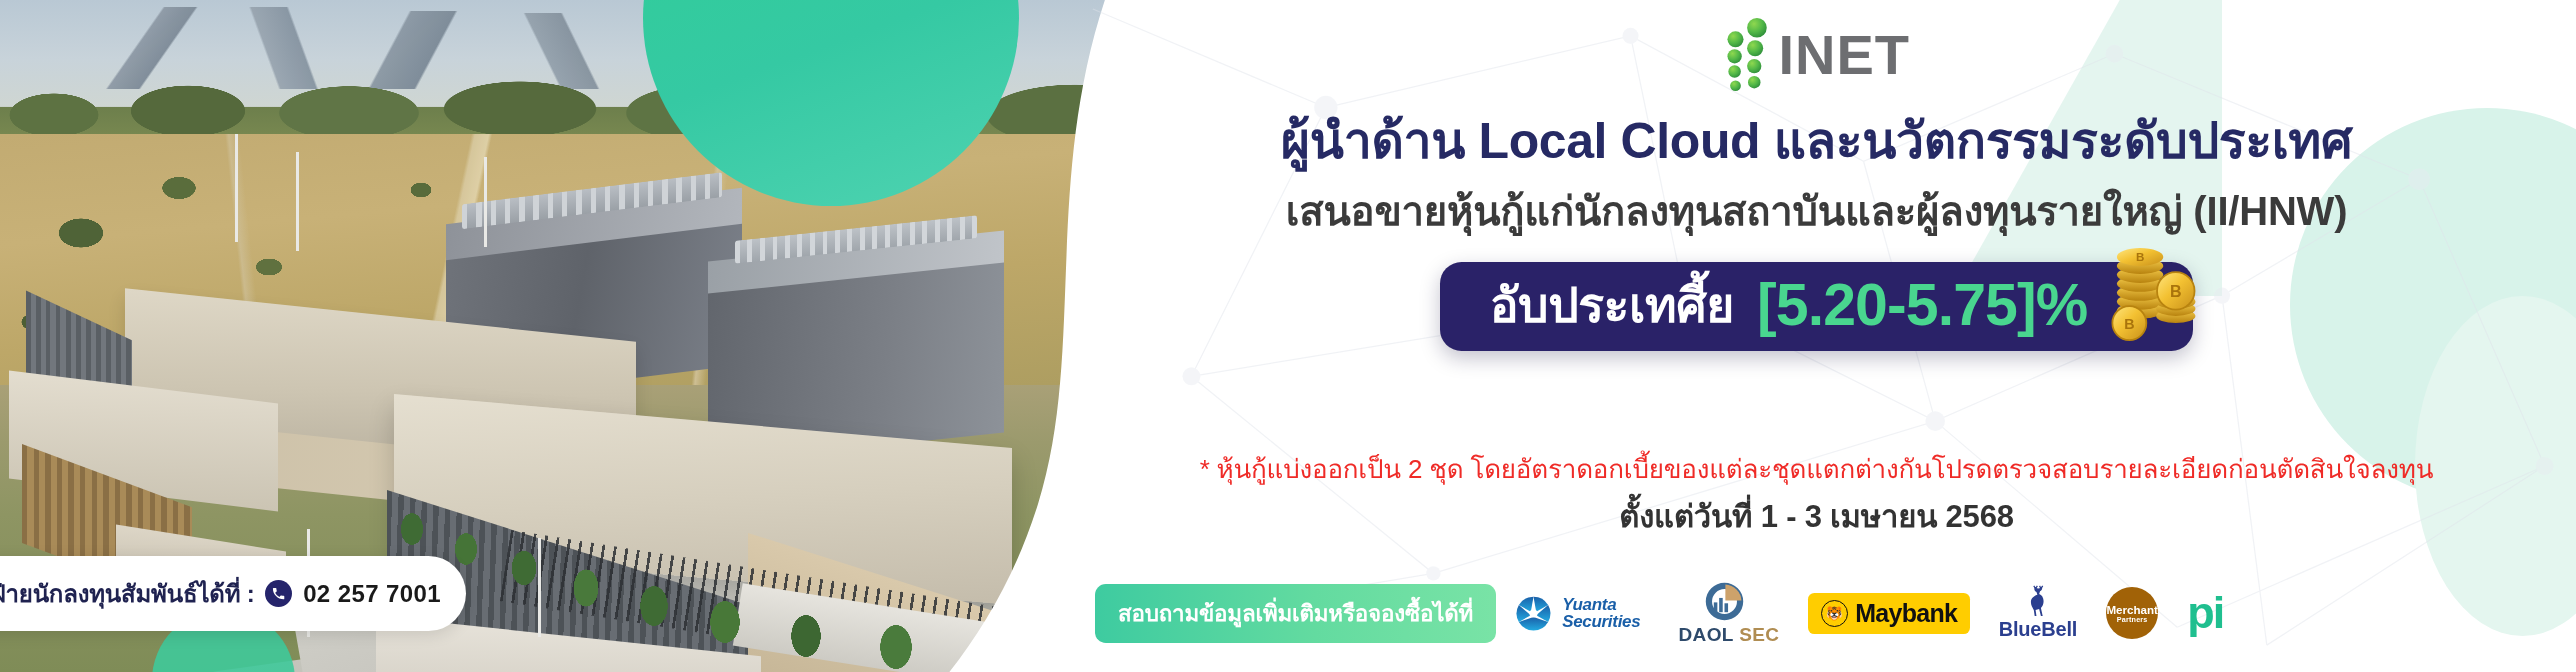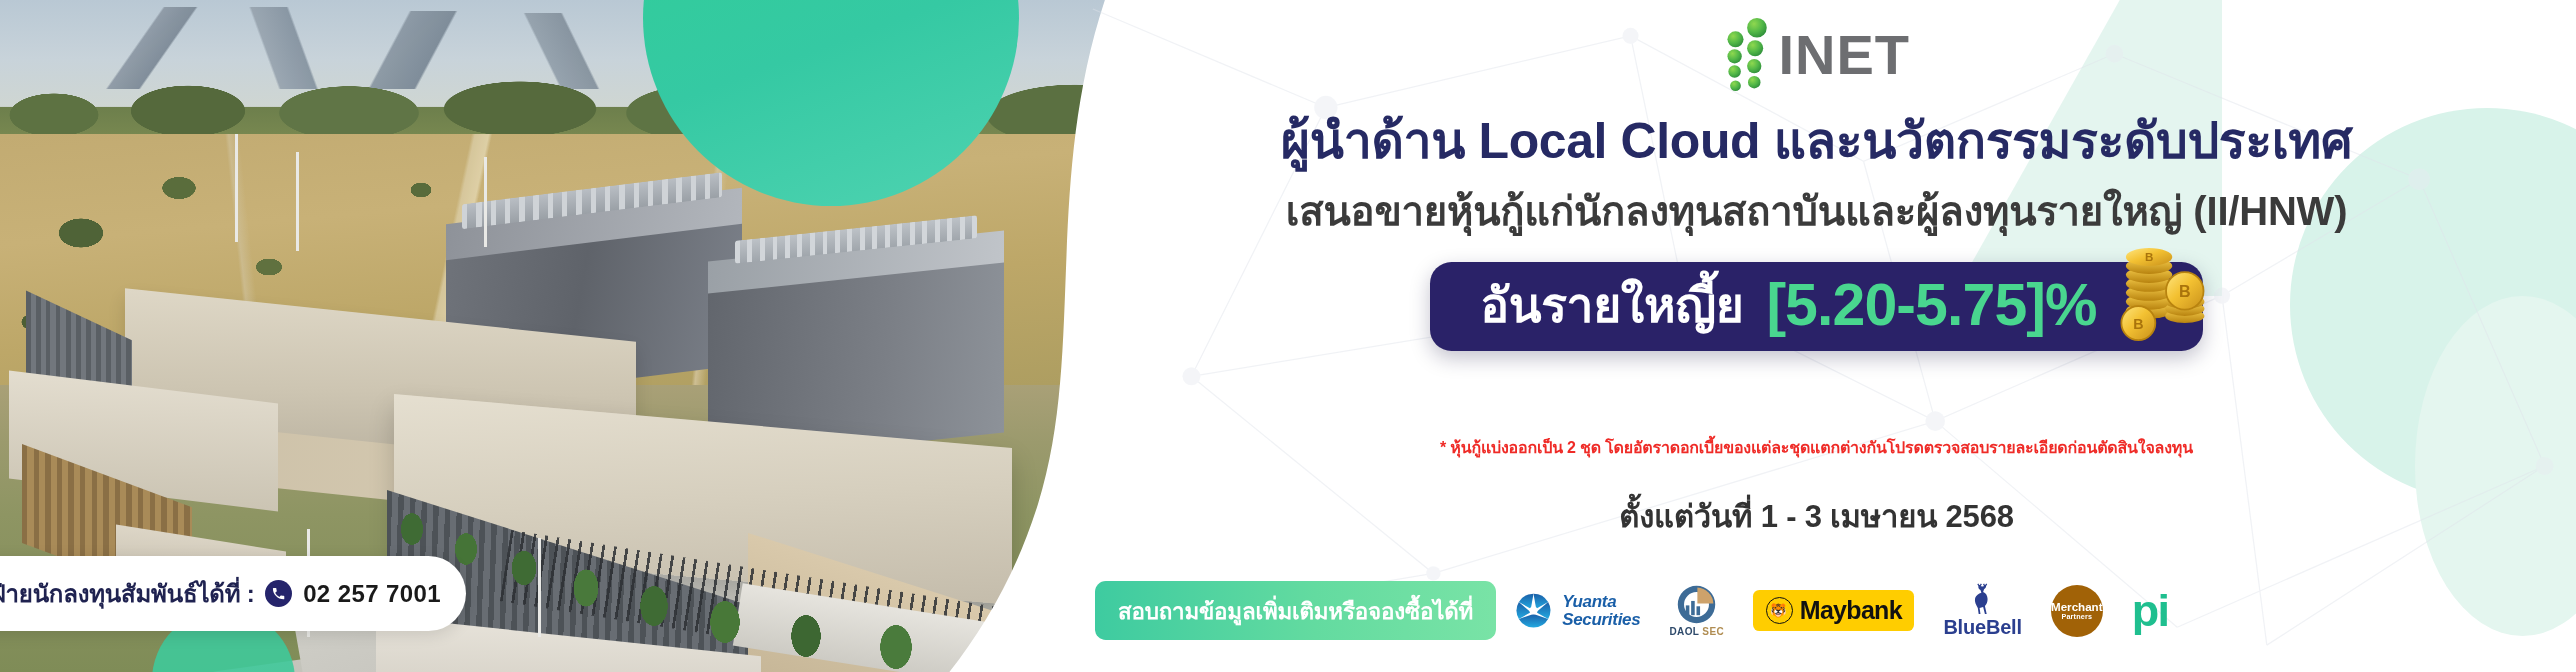--- a/index.html
+++ b/index.html
@@ -286,22 +286,22 @@
     box-shadow:0 7.2px 20px rgba(20,16,60,.25);
   }
   .rate-label{
     font-size:48px; font-weight:700; color:#ffffff; letter-spacing:-0.4px; line-height:1;
   }
   .rate-value{
     font-size:59px; font-weight:700; color:#49d68f; letter-spacing:-0.9px; line-height:1;
   }
   .coins{ position:absolute; right:-5.4px; top:-39px; width:100px; height:118px; }
   .disclaimer{
-    position:absolute; left:0; right:0; top:435px; text-align:center;
-    font-size:16px; font-weight:700; color:#ef2b27; letter-spacing:-0.2px; white-space:nowrap;
+    position:absolute; left:0; right:0; top:448px; text-align:center;
+    font-size:26px; font-weight:400; color:#ef2b27; letter-spacing:-0.2px; white-space:nowrap;
   }
   .date-line{
     position:absolute; left:0; right:0; top:491px; text-align:center;
     font-size:31px; font-weight:700; color:#333333; letter-spacing:-0.2px;
   }
   .bottom-row{
     position:absolute; left:0; right:0; top:581px;
     display:flex; align-items:center; gap:18px; padding-left:38px;
   }
   .cta-button{
@@ -317,21 +317,21 @@
   
   .yuanta{ display:flex; align-items:center; gap:9px; }
   .yuanta-mark{ width:39px; height:39px; }
   .yuanta-txt{
     font-family:"Liberation Sans",sans-serif; font-style:italic; font-weight:700;
     color:#1a5fa8; font-size:17px; line-height:1.02; letter-spacing:-0.3px;
   }
   
   .daol{ display:flex; flex-direction:column; align-items:center; gap:1.8px; }
   .daol-mark{ width:41px; height:41px; }
-  .daol-txt{ font-size:10px; font-weight:700; color:#2e4a6b; letter-spacing:0.4px; }
+  .daol-txt{ font-size:19px; font-weight:700; color:#2e4a6b; letter-spacing:0.4px;margin-left:9px; }
   .daol-txt .sec{ color:#b08d52; font-weight:600; }
   
   .maybank{
     background:#ffcd00; border-radius:6.3px; padding:6.3px 12.5px;
     display:flex; align-items:center; gap:7.2px;
   }
   .mb-tiger{ width:27px; height:27px; border:1.8px solid #111; border-radius:50%;
     display:flex; align-items:center; justify-content:center; font-size:13.4px; }
   .mb-txt{ font-size:25px; font-weight:700; color:#111111; letter-spacing:-0.7px; }
   
@@ -468,21 +468,21 @@
         <span class="logo-text">INET</span>
       </div>
     </div>
 
     <h1 class="headline">ผู้นำด้าน Local Cloud และนวัตกรรมระดับประเทศ</h1>
 
     <h2 class="subhead">เสนอขายหุ้นกู้แก่นักลงทุนสถาบันและผู้ลงทุนรายใหญ่ (II/HNW)</h2>
 
     <div class="rate-wrap">
       <div class="rate-box">
-        <span class="rate-label">อันรายใหญี้ย</span>
+        <span class="rate-label">อับประเทศี้ย</span>
         <span class="rate-value">[5.20-5.75]%</span>
         <svg class="coins" viewBox="0 0 112 132">
           <defs>
             <linearGradient id="gold" x1="0" y1="0" x2="1" y2="1">
               <stop offset="0%" stop-color="#ffe680"></stop>
               <stop offset="45%" stop-color="#f3c132"></stop>
               <stop offset="100%" stop-color="#c8901a"></stop>
             </linearGradient>
             <linearGradient id="gold2" x1="0" y1="0" x2="0" y2="1">
               <stop offset="0%" stop-color="#f6cd4c"></stop>

